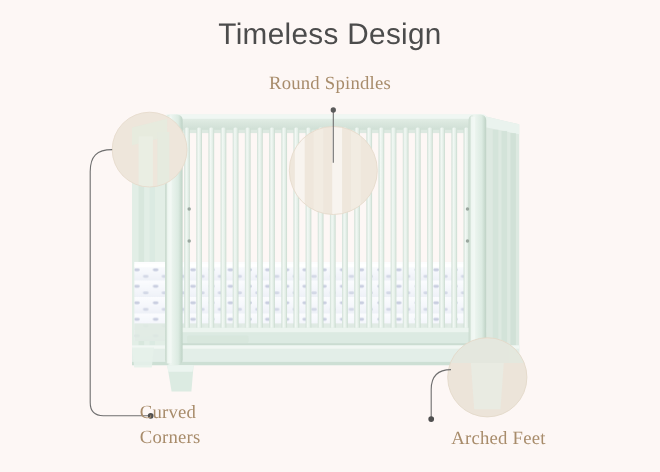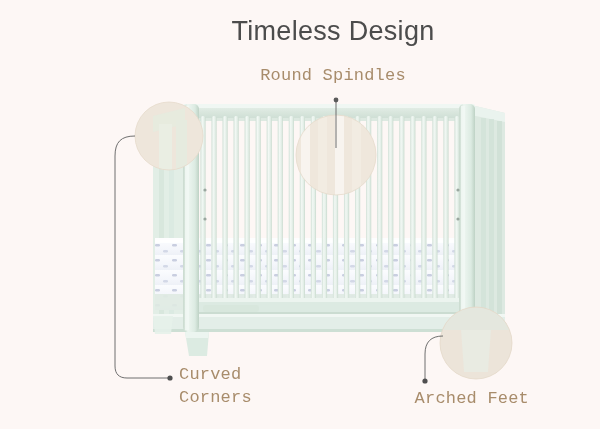--- a/index.html
+++ b/index.html
@@ -12,53 +12,52 @@
     background: #fdf7f5;
     font-family: "Liberation Sans", sans-serif;
     overflow: hidden;
     position: relative;
   }
   #stage {
     position: absolute;
     inset: 0;
     width: 520px;
     height: 429px;
-    margin-left: 33px;
   }
   .title {
     position: absolute;
     top: 16px;
     left: 0;
     width: 600px;
     text-align: center;
     font-size: 27px;
     font-weight: 400;
     letter-spacing: 0.3px;
     color: #4c4c4c;
     font-family: "Liberation Sans", sans-serif;
   }
   .callout-label {
     position: absolute;
     color: #a88c6b;
     font-size: 17px;
     font-weight: 400;
     letter-spacing: 0.2px;
     line-height: 1.35;
-    font-family: Liberation Mono, monospace;
+    font-family: Liberation Serif, serif;
     white-space: pre-line;
   }
   #label-spindles {
     top: 65px;
     left: 0;
     width: 600px;
     text-align: center;
   }
   #label-corners {
     top: 364px;
-    left: 146px;
+    left: 127px;
     width: 130px;
     text-align: left;
   }
   #label-feet {
     top: 388px;
     left: 336px;
     width: 160px;
     text-align: right;
   }
   svg.layer {

